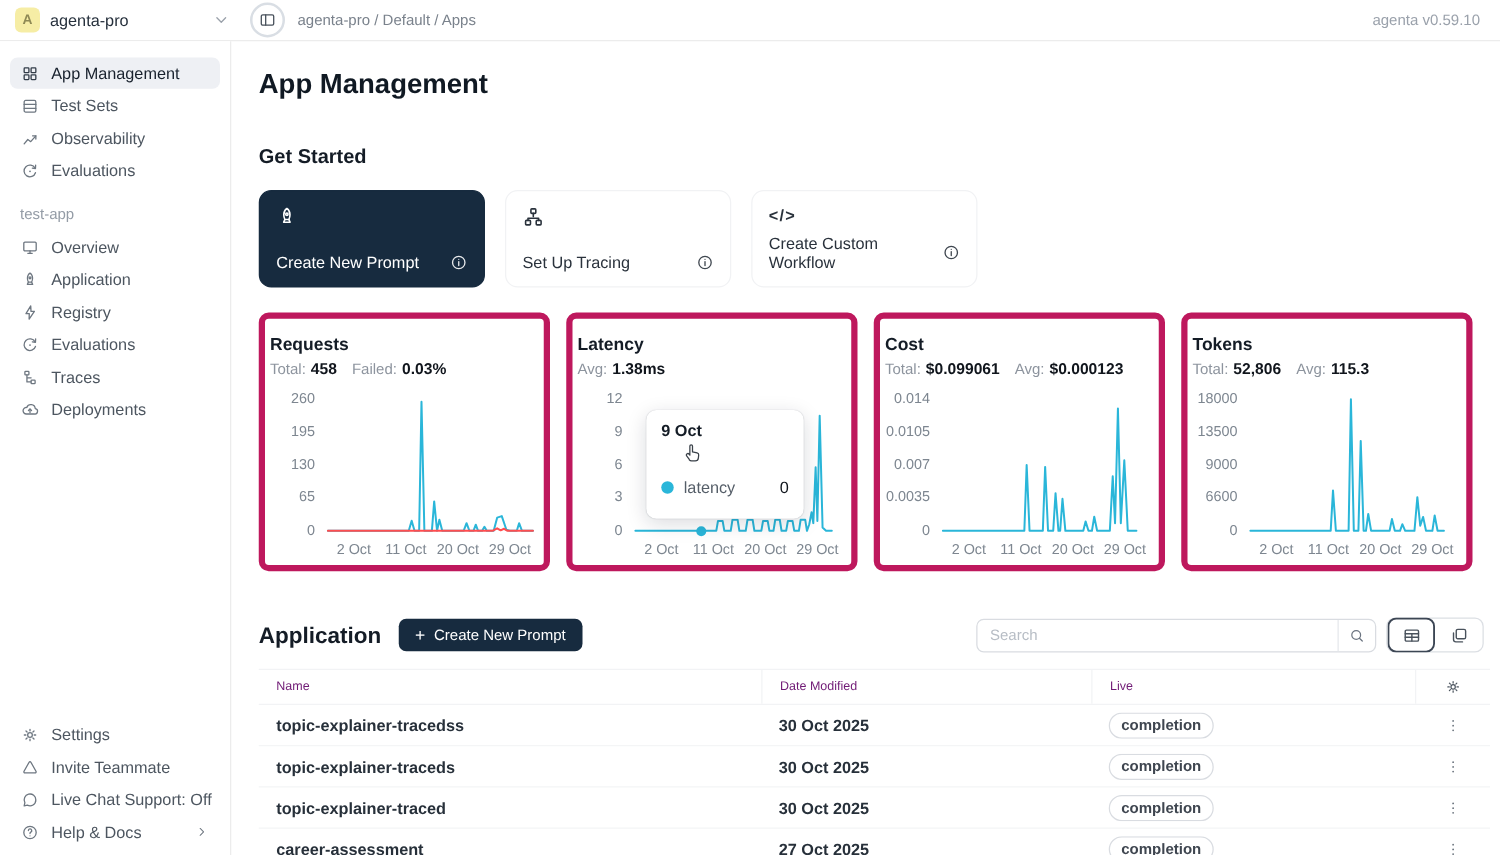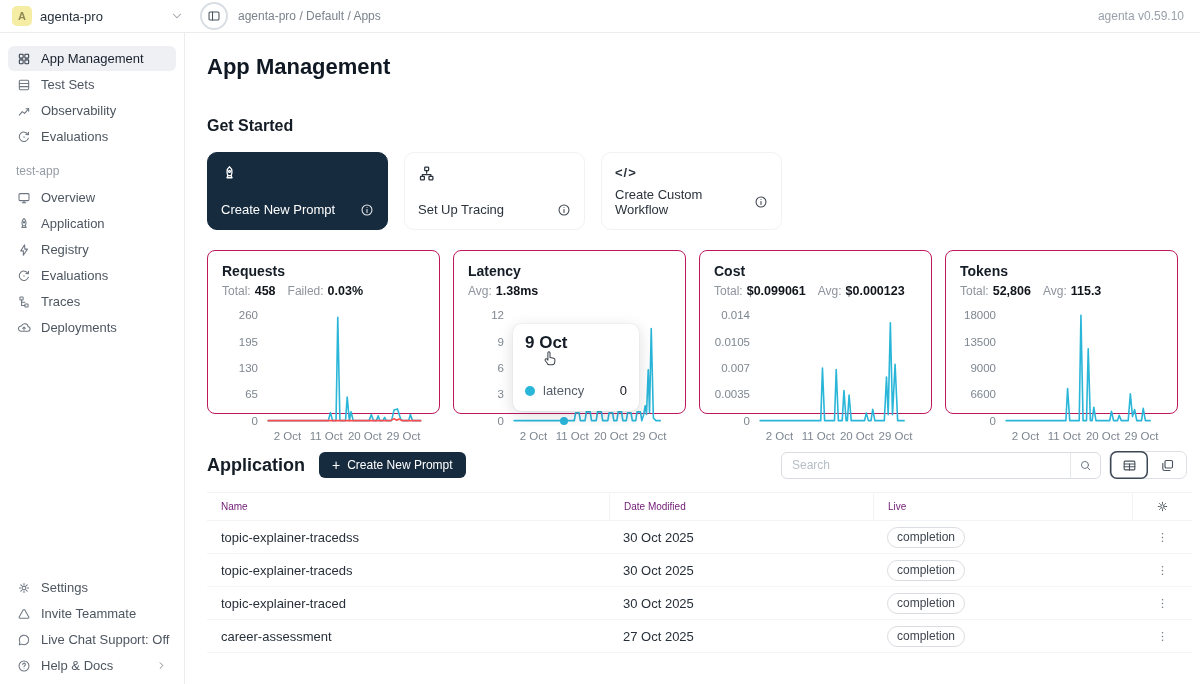--- a/index.html
+++ b/index.html
@@ -43,39 +43,39 @@
     justify-content:space-between; border:1px solid #f1f2f4; background:#fff; color:#2a323c; cursor:pointer; }
   .gs-card.dark { background:#172b3f; border-color:#172b3f; color:#fff; }
   .gs-icon svg { width:17px; height:17px; }
   .code-glyph { font-size:13px; font-weight:700; letter-spacing:1px; }
   .gs-label-row { display:flex; align-items:center; font-size:13px; font-weight:500; }
   .gs-info { margin-left:auto; display:grid; place-items:center; opacity:.9; cursor:pointer; }
   .gs-info svg { width:14px; height:14px; }
 
   
   .chart-row { display:flex; gap:13px; margin-top:20px; }
-  .chart-card { width:233px; height:164px; border:1px solid #be185d; border-radius:8px; background:#fff;
-    padding:12px 14px; position:relative; }
+  .chart-card { width:233px; height:207px; border:5px solid #be185d; border-radius:8px; background:#fff;
+    padding:12px 4px; position:relative; }
   .chart-title { font-size:14px; font-weight:600; color:#141c26; }
   .chart-stats { display:flex; gap:12px; margin-top:5px; font-size:12px; color:#8d949e; white-space:nowrap; }
   .stat b { color:#10151c; font-weight:700; margin-left:4px; font-size:12.5px; }
   .chart-body { display:flex; margin-top:14px; }
   .y-axis { width:44px; position:relative; height:112px; }
   .y-tick { position:absolute; right:8px; transform:translateY(-50%); font-size:11.5px; color:#7d8690; }
   .plot { flex:1; position:relative; height:112px; }
   .plot svg { position:absolute; inset:0; width:100%; height:100%; overflow:visible; }
   .marker-dot { position:absolute; width:8px; height:8px; border-radius:50%; transform:translate(-50%,-50%); }
   .x-axis { position:relative; height:14px; margin-top:6px; margin-left:44px; }
   .x-tick { position:absolute; transform:translateX(-50%); font-size:11.5px; color:#7d8690; white-space:nowrap; }
 
   
   .latency-tooltip { position:absolute; left:59px; top:73px; width:126px; height:87px; background:#fff;
     border-radius:8px; box-shadow:0 4px 16px rgba(15,23,42,.15), 0 0 1px rgba(15,23,42,.2);
     padding:9px 12px; z-index:5; }
-  .tt-date { font-size:17px; font-weight:600; color:#141c26; }
+  .tt-date { font-size:13px; font-weight:600; color:#141c26; }
   .tt-row { display:flex; align-items:center; gap:8px; margin-top:30px; font-size:13px; color:#555e68; }
   .tt-dot { width:10px; height:10px; border-radius:50%; flex-shrink:0; }
   .tt-val { margin-left:auto; color:#10151c; }
   .cursor-hand { position:absolute; left:26px; top:23px; width:22px; height:22px; z-index:6; }
 
   
   .app-header { display:flex; align-items:center; margin-top:37px; padding-right:13px; }
   .app-title { font-size:18px; font-weight:600; color:#141c26; }
   .create-btn { margin-left:14px; height:26px; background:#172b3f; color:#fff; border:none; border-radius:6px;
     font-size:12px; display:inline-flex; align-items:center; gap:7px; padding:0 13px; font-family:inherit; cursor:pointer; }
@@ -89,21 +89,21 @@
     display:grid; place-items:center; color:#6b7480; cursor:pointer; }
   .seg { margin-left:8px; display:flex; align-items:center; border:1px solid #dcdfe4; border-radius:7px;
     background:#fff; height:28px; }
   .seg-btn { width:38px; height:28px; display:grid; place-items:center; color:#49525c; border:none;
     background:none; border-radius:7px; cursor:pointer; }
   .seg-btn.active { box-shadow:inset 0 0 0 1.5px #3c4654; }
   .seg-btn svg { width:15px; height:15px; }
 
   
   .table { margin-top:13px; margin-right:8px; }
-  .thead, .trow { display:grid; grid-template-columns:402px 264px 259px 1fr; align-items:center; }
+  .thead, .trow { display:grid; grid-template-columns:402px 264px 259px 1fr; align-items:center;font-weight:bold; }
   .thead { height:29px; border-top:1px solid #f2f3f5; border-bottom:1px solid #f2f3f5;
     font-size:10px; color:#701a75; font-weight:500; }
   .th { padding:0 14px; height:100%; display:flex; align-items:center; }
   .th + .th { border-left:1px solid #f2f3f5; }
   .th-gear { justify-content:center; color:#4b545e; cursor:pointer; }
   .trow { height:33px; border-bottom:1px solid #f4f5f6; font-size:13px; color:#27303a; cursor:pointer; }
   .td { padding:0 14px; overflow:hidden; text-overflow:ellipsis; white-space:nowrap; }
   .badge { display:inline-block; border:1px solid #d9dce1; border-radius:11px; padding:2.5px 9px;
     font-size:12px; color:#3f4650; background:#fff; }
   .kebab { justify-self:center; color:#6e7781; cursor:pointer; display:grid; place-items:center; }

